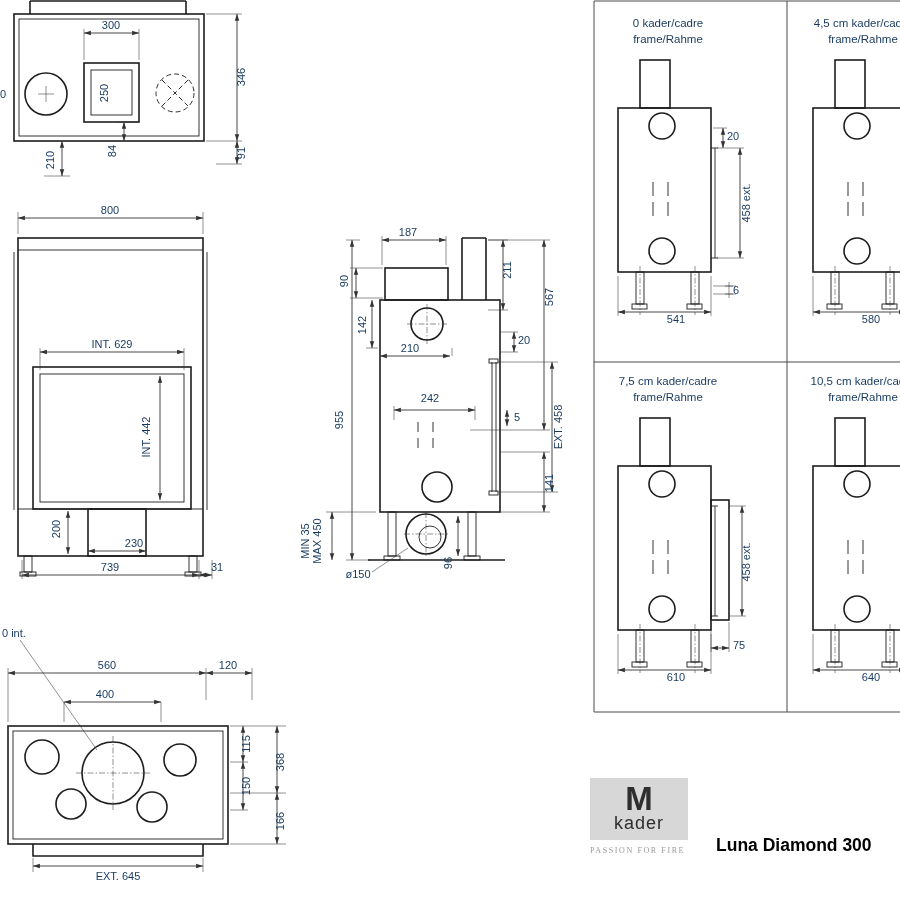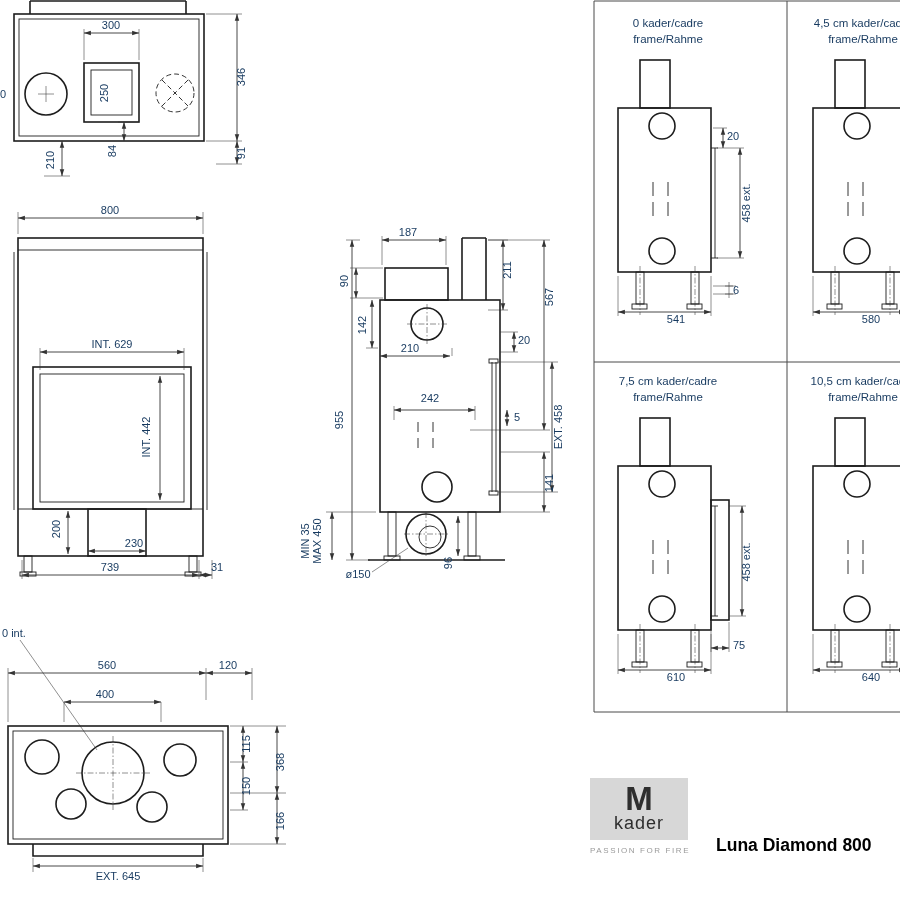--- a/index.html
+++ b/index.html
@@ -14,21 +14,21 @@
   .dash{stroke-dasharray:5 3;}
   .ext{stroke:#333;stroke-width:0.55;fill:none;}
   .ctr{stroke:#333;stroke-width:0.55;stroke-dasharray:6 2 1.5 2;fill:none;}
   .dim{stroke:#333;stroke-width:0.9;fill:none;marker-start:url(#arr);marker-end:url(#arr);}
   .brd{stroke:#4a4a4a;stroke-width:1;fill:none;}
   .logo-wrap{position:absolute;left:590px;top:778px;width:98px;}
   .logo-box{width:98px;height:62px;background:#d7d7d7;display:flex;flex-direction:column;
             align-items:center;justify-content:center;}
   .logo-m{font-size:33px;font-weight:bold;color:#2e2e2e;line-height:0.9;}
   .logo-design{font-size:18px;color:#2e2e2e;letter-spacing:1px;margin-top:-1px;}
-  .logo-tagline{font-size:8px;color:#9a9a9a;letter-spacing:1.6px;text-align:right;margin-top:6px;white-space:nowrap;}
+  .logo-tagline{font-size:8px;color:#9a9a9a;letter-spacing:1.6px;text-align:left;margin-top:6px;white-space:nowrap;font-family:Liberation Serif, serif;}
   .product-title{position:absolute;left:716px;top:835px;font-size:17.5px;font-weight:bold;color:#000;white-space:nowrap;}
 </style>
 </head>
 <body>
 
 <div class="stage">
 
 <svg width="900" height="900" viewBox="0 0 900 900">
   <defs>
     <marker id="arr" viewBox="-9 -3.5 10 7" refX="0" refY="0" markerWidth="9" markerHeight="6" markerUnits="userSpaceOnUse" orient="auto-start-reverse">
@@ -244,15 +244,15 @@
   </g>
 </svg>
 
   <div class="logo-wrap">
     <div class="logo-box">
       <div class="logo-m">M</div>
       <div class="logo-design">kader</div>
     </div>
     <div class="logo-tagline">PASSION FOR FIRE</div>
   </div>
-  <div class="product-title">Luna Diamond 800</div>
+  <div class="product-title">Luna Diamond 300</div>
 
 </div>
 
 </body></html>

